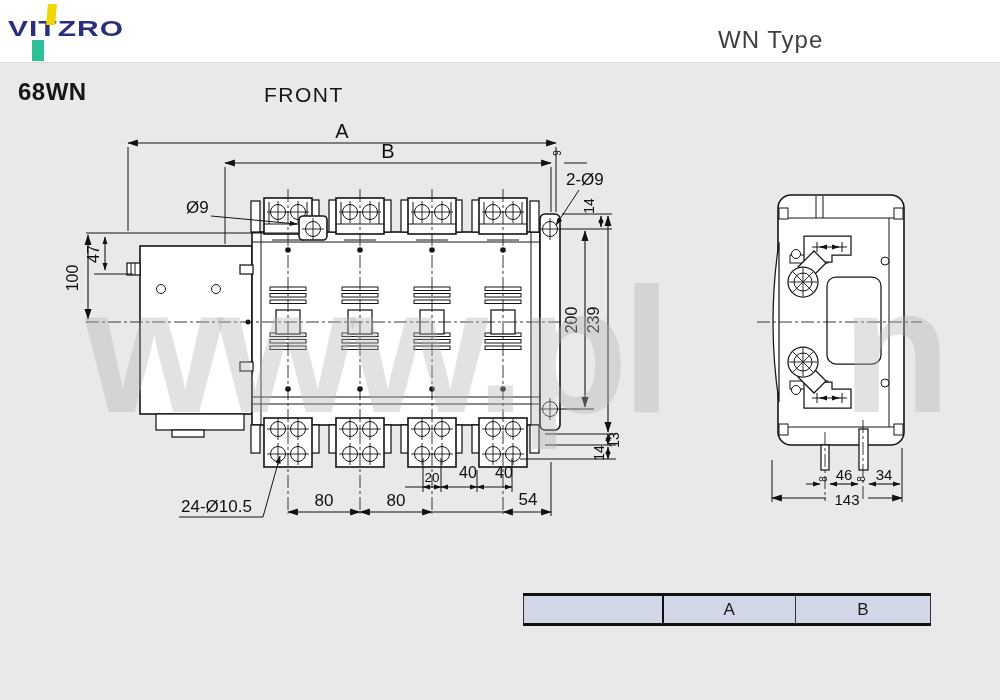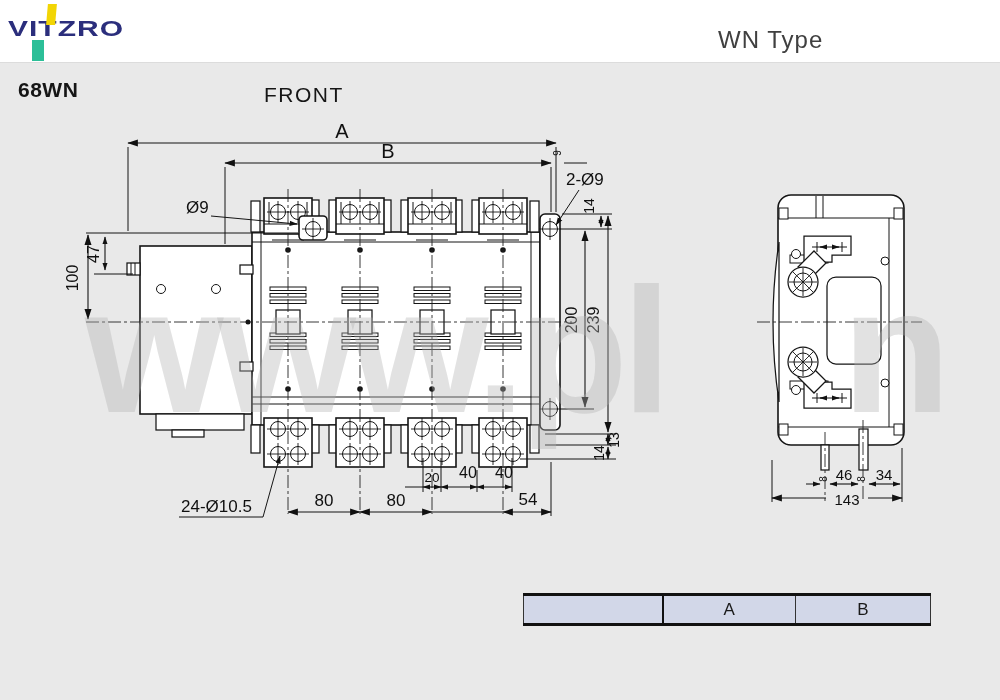--- a/index.html
+++ b/index.html
@@ -13,21 +13,21 @@
     letter-spacing:1px;transform:scaleY(.72);transform-origin:top left;white-space:nowrap;}
   #logo .ybar{position:absolute;left:39px;top:1px;width:9px;height:21px;background:#f2d504;transform:skewX(-5deg);}
   #logo .tbar{position:absolute;left:24px;top:37px;width:12px;height:21px;background:#2cbf98;}
   
   #wntype{position:absolute;left:668px;top:26px;height:30px;}
   #wntype .ic{position:absolute;left:0;top:7px;width:17px;height:15px;}
   #wntype .ic .a{width:17px;height:6px;background:#a4b8cb;}
   #wntype .ic .b{width:17px;height:9px;background:#2d72ad;}
   #wntype .lb{position:absolute;left:24px;top:0;font-size:24px;font-weight:500;color:#404040;white-space:nowrap;letter-spacing:1px;margin-left:26px;}
   
-  #model{position:absolute;left:18px;top:78px;font-size:21px;font-weight:600;color:#161616;letter-spacing:.5px;}
+  #model{position:absolute;left:18px;top:78px;font-size:24px;font-weight:600;color:#161616;letter-spacing:.5px;}
   #viewlab{position:absolute;left:264px;top:83px;font-size:21px;font-weight:500;color:#161616;letter-spacing:1.5px;}
   
   #wm{position:absolute;left:0;top:0;width:1000px;height:700px;pointer-events:none;z-index:5;}
   #wm span{position:absolute;font-weight:700;font-size:178px;color:rgba(178,178,178,.38);letter-spacing:-6px;line-height:1;}
   #wm .l{left:85px;top:262px;}
   #wm .r{left:842px;top:262px;}
   
   svg#dwg{position:absolute;left:0;top:0;z-index:2;}
   .w{fill:#fff;stroke:#151515;stroke-width:1.6;}
   .w2{fill:#fff;stroke:#151515;stroke-width:1.25;}

